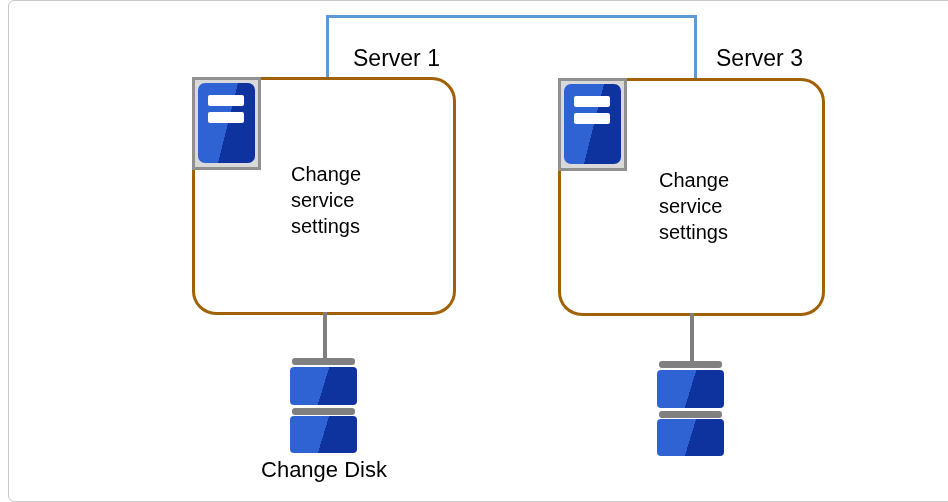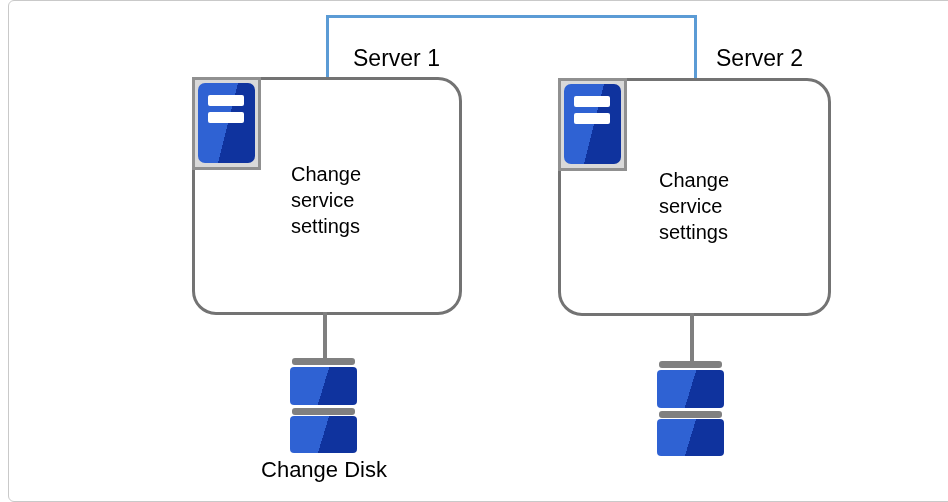--- a/index.html
+++ b/index.html
@@ -19,21 +19,21 @@
   .conn-h{left:317px;top:14px;width:371px;height:3px;}
   .conn-v1{left:317px;top:14px;width:3px;height:63px;}
   .conn-v2{left:685px;top:14px;width:3px;height:63px;}
 
   
   .server-label{position:absolute;font-size:23px;line-height:24px;white-space:nowrap;}
   .s1{left:344px;top:45px;}
   .s2{left:707px;top:45px;}
 
   
-  .server-box{position:absolute;background:#FFFFFF;border:3px solid #737373;border-radius:24px;padding-left:6px;}
+  .server-box{position:absolute;background:#FFFFFF;border:3px solid #a16207;border-radius:24px;}
   .box1{left:183px;top:76px;width:258px;height:232px;}
   .box2{left:549px;top:77px;width:261px;height:232px;}
   .box-text{position:absolute;font-size:20px;line-height:26px;text-align:left;white-space:nowrap;}
   .box1 .box-text{left:96px;top:81px;}
   .box2 .box-text{left:98px;top:86px;}
 
   
   .server-icon{position:absolute;width:63px;height:87px;background:#D9D9D9;border:3px solid #909090;}
   .icon1{left:183px;top:76px;}
   .icon2{left:549px;top:77px;}
@@ -66,21 +66,21 @@
 </head>
 <body>
 
 <div class="canvas">
 
   <div class="conn conn-h"></div>
   <div class="conn conn-v1"></div>
   <div class="conn conn-v2"></div>
 
   <div class="server-label s1">Server 1</div>
-  <div class="server-label s2">Server 2</div>
+  <div class="server-label s2">Server 3</div>
 
   <div class="server-box box1">
     <div class="box-text">
       <div>Change</div>
       <div>service</div>
       <div>settings</div>
     </div>
   </div>
 
   <div class="server-box box2">

